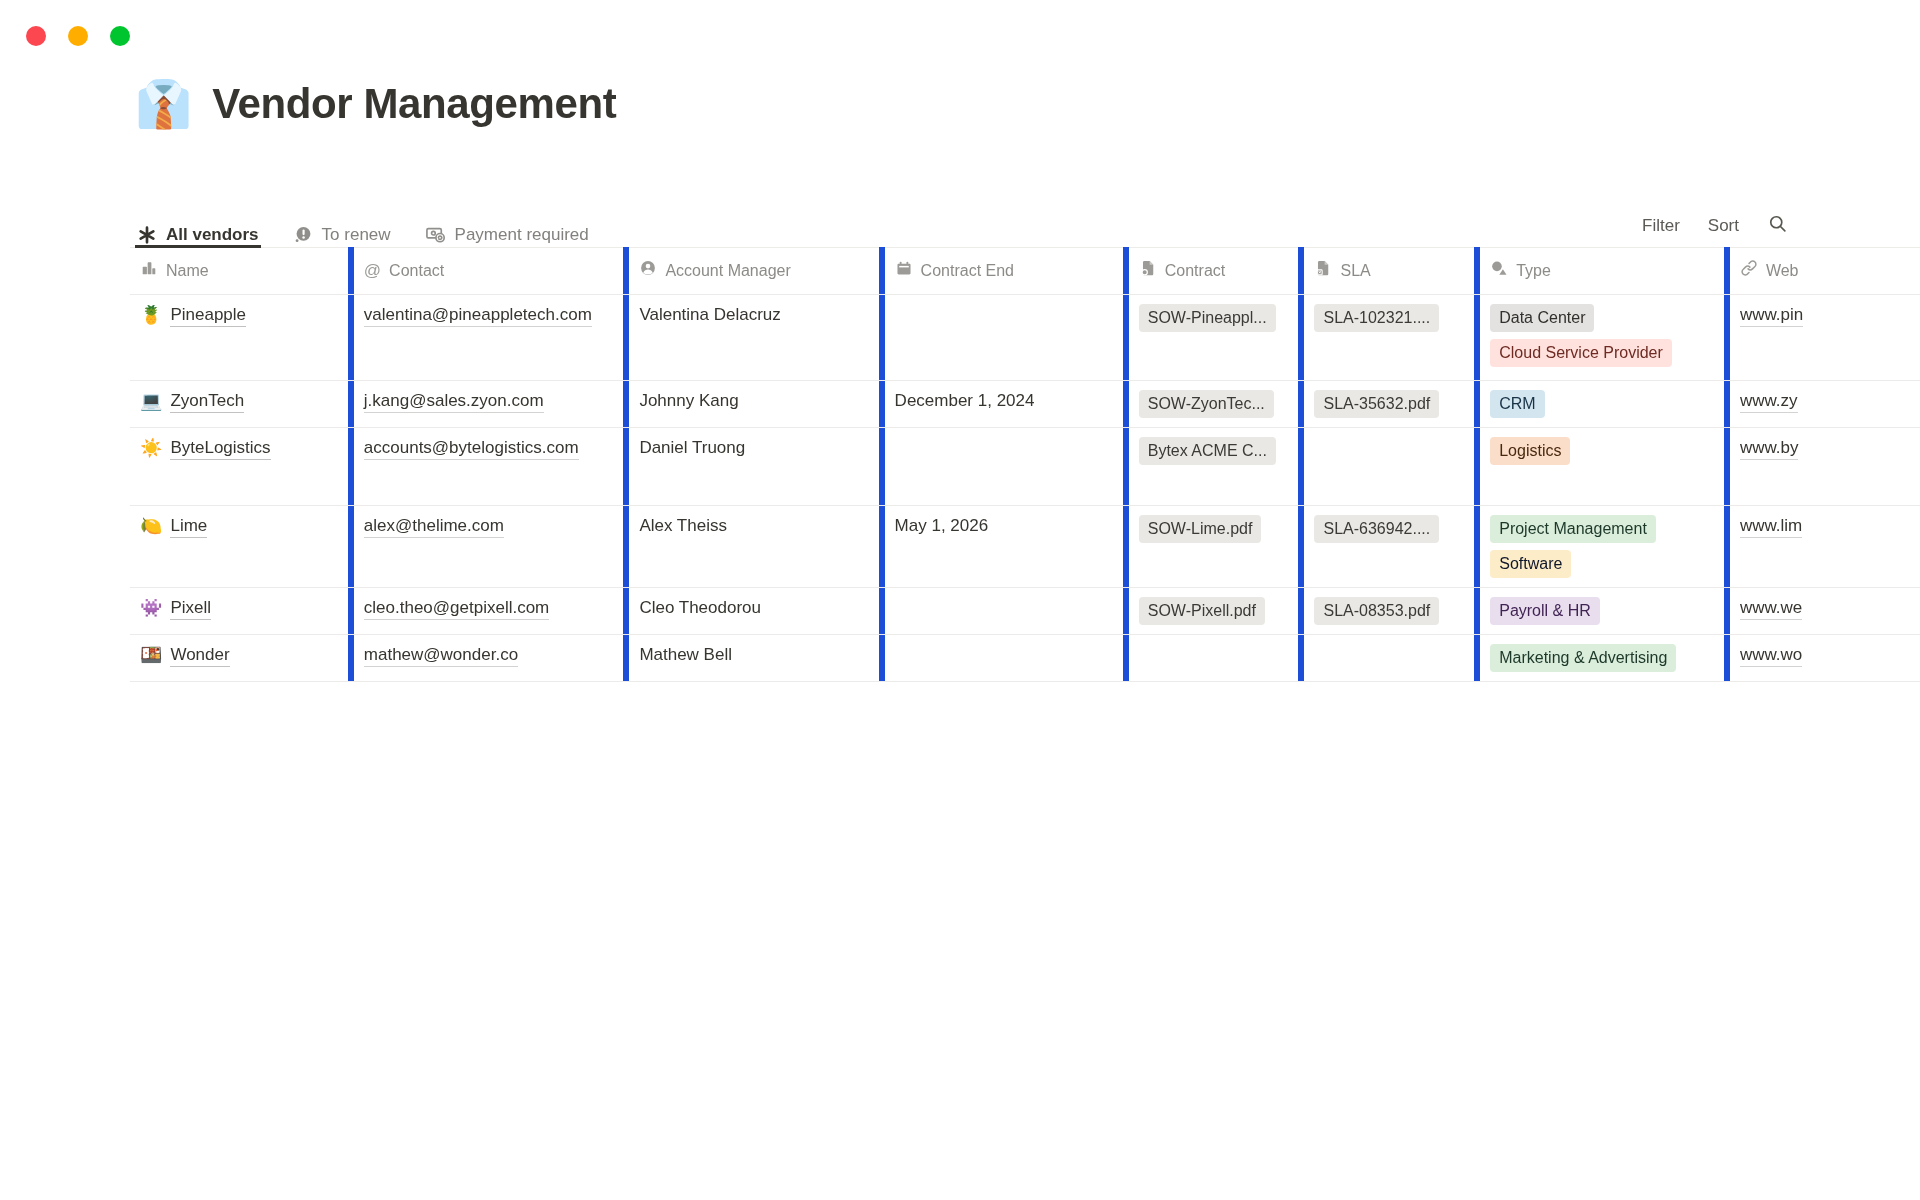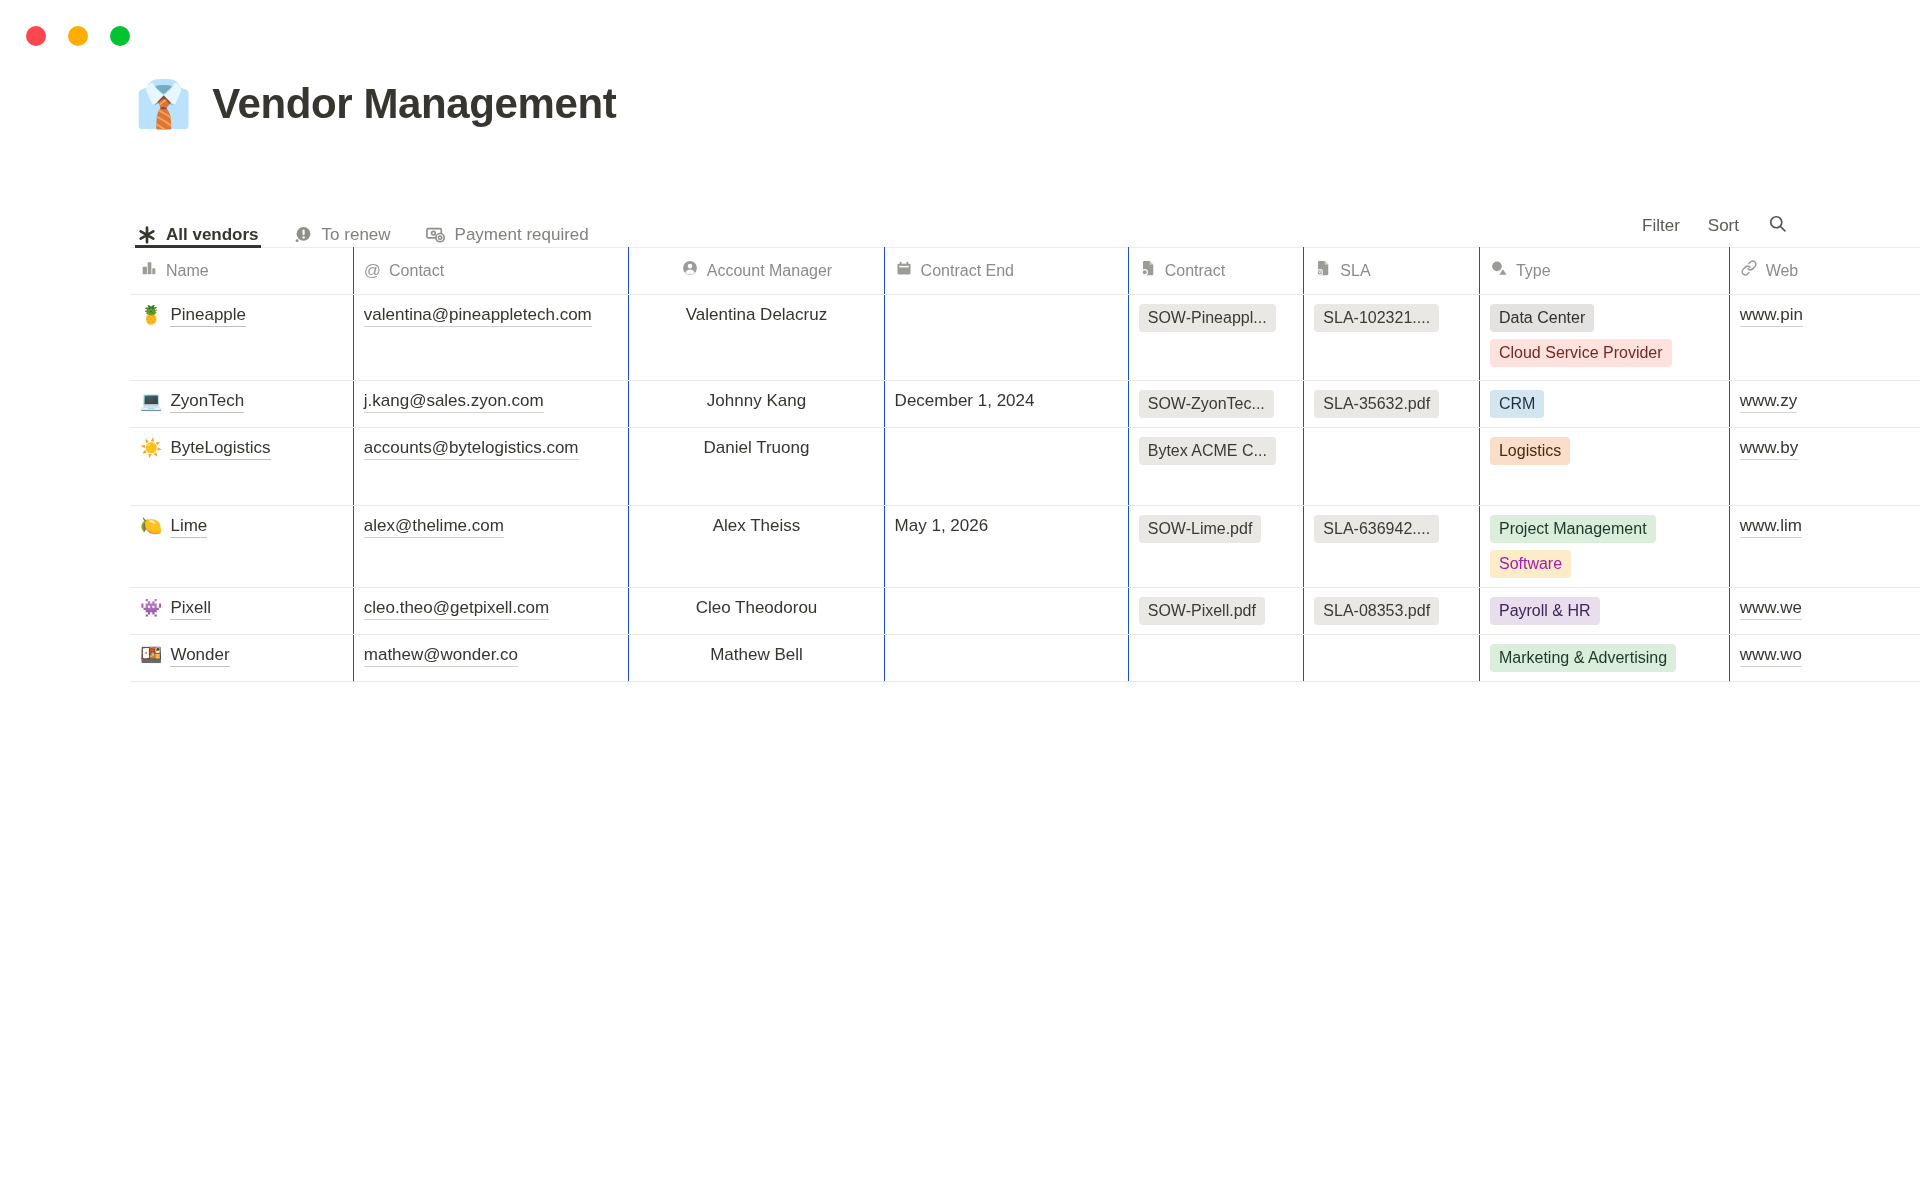--- a/index.html
+++ b/index.html
@@ -31,23 +31,23 @@
   .tab.active { color:#37352F; font-weight:700; border-bottom-color:#37352F; }
   .tab svg { display:block; }
 
   .controls { position:absolute; right:132px; top:204px; height:44px; display:flex; align-items:center; gap:28px;
               font-size:17px; color:#5B5A55; }
   .ctrl { cursor:pointer; }
 
   
   .table { position:absolute; left:130px; top:247px; right:0; overflow:hidden; }
   .trow { display:flex; border-bottom:1px solid #ECEBE9; }
-  .cell { padding:9px 10px; border-right:1px solid #1d4ed8; display:flex; gap:8px;
+  .cell { padding:9px 10px; border-right:6px solid #1d4ed8; display:flex; gap:8px;
           align-items:flex-start; font-size:17px; color:#37352F; line-height:22px; overflow:hidden; }
-  .c0 { width:240px; } .c1 { width:296px; } .c2 { width:274px;justify-content:center; } .c3 { width:262px; }
+  .c0 { width:240px; } .c1 { width:296px; } .c2 { width:274px; } .c3 { width:262px; }
   .c4 { width:188px; } .c5 { width:188px; } .c6 { width:268px; } .c7 { width:204px; border-right:none; }
   .thead { min-height:48px; }
   .thead .cell { align-items:center; color:#8C8B87; font-size:16px; padding-top:0; padding-bottom:0; }
   .thead .cell svg { flex:none; }
   .at-glyph { font-size:17px; color:#9C9B97; line-height:18px; }
   .rh86 { min-height:86px; } .rh40 { min-height:40px; } .rh78 { min-height:78px; }
   .rh76 { min-height:76px; } .rh44 { min-height:44px; } .rh46 { min-height:46px; }
 
   .emoji { font-size:18px; line-height:22px; }
   .name-link { font-weight:500; border-bottom:1px solid rgba(55,53,47,0.3); cursor:pointer; white-space:nowrap; }
@@ -56,21 +56,21 @@
   .chip { background:#E9E8E5; border-radius:4px; padding:3px 9px; font-size:16px; line-height:22px;
           color:#3B3A36; white-space:nowrap; cursor:pointer; }
   .pills { flex-direction:column; gap:7px; }
   .pill { border-radius:4px; padding:3px 9px; font-size:16px; line-height:22px;
           white-space:nowrap; width:fit-content; cursor:pointer; }
   .pill-gray   { background:#E3E2E0; color:#32302C; }
   .pill-red    { background:#FFE2DD; color:#6E2A23; }
   .pill-blue   { background:#D3E5EF; color:#183347; }
   .pill-orange { background:#FADEC9; color:#49290E; }
   .pill-green  { background:#DBEDDB; color:#1C3829; }
-  .pill-yellow { background:#FDECC8; color:#a21caf; }
+  .pill-yellow { background:#FDECC8; color:#0f172a; }
   .pill-purple { background:#E8DEEE; color:#412454; }
 </style>
 </head>
 <body>
 
 <div class="screen">
 
   <div class="traffic">
     <div class="dot red"></div>
     <div class="dot yellow"></div>

